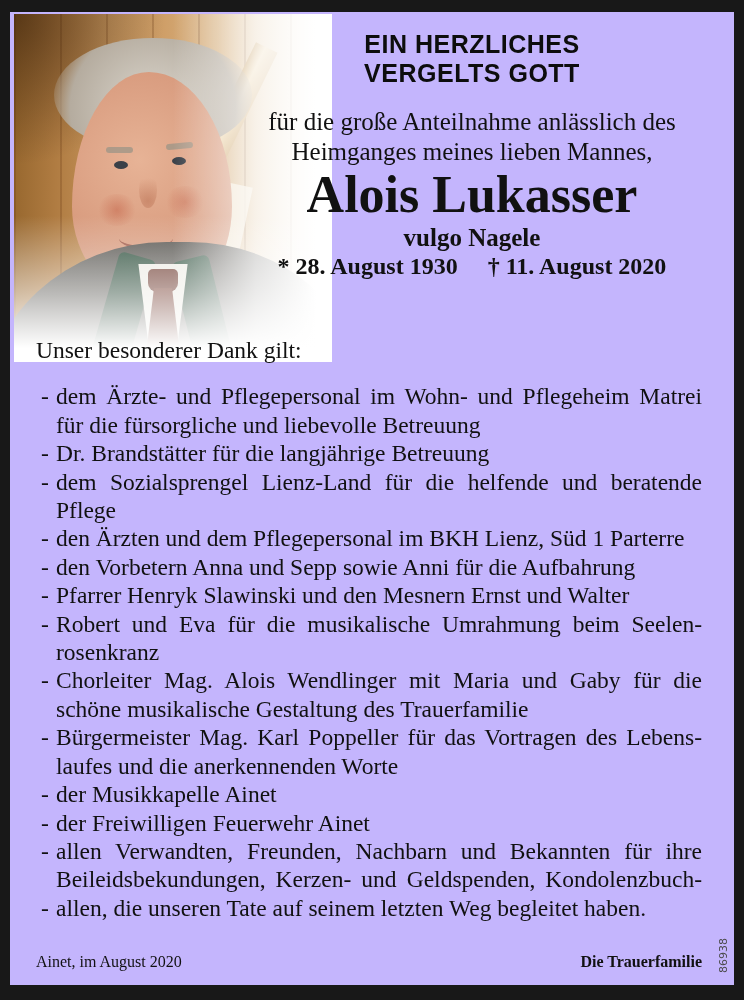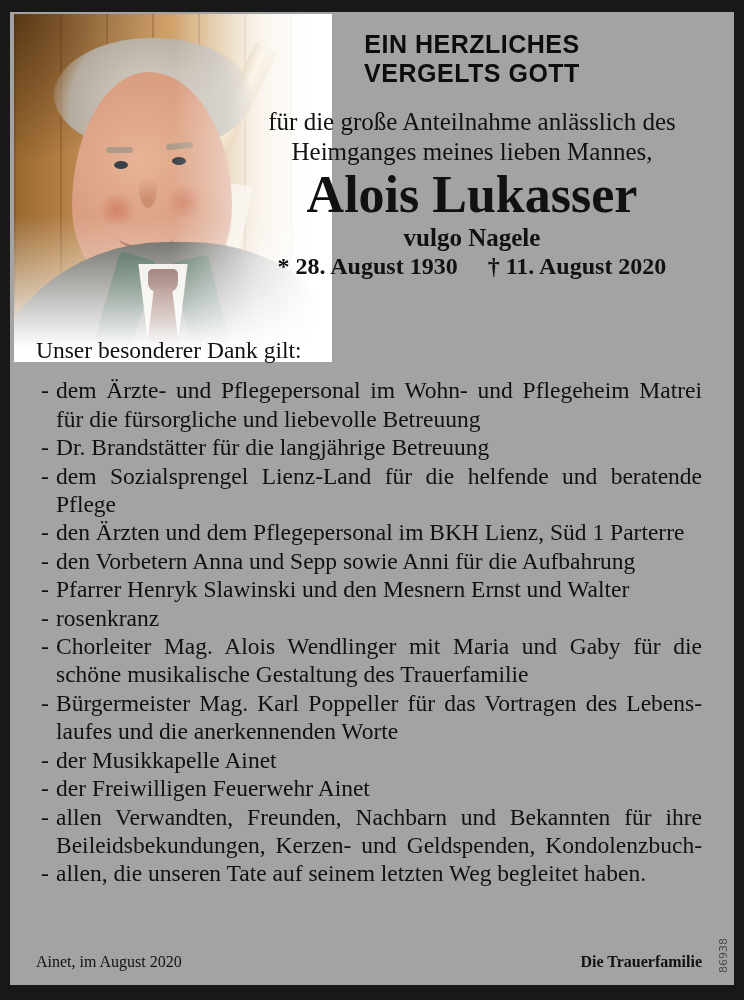--- a/index.html
+++ b/index.html
@@ -5,21 +5,21 @@
   html,body{margin:0;padding:0;}
   body{
     width:744px;height:1000px;position:relative;
     background:#181818;
     font-family:"Liberation Serif", serif;
     color:#111;
     overflow:hidden;
   }
   .page{
     position:absolute;left:10px;top:12px;width:724px;height:973px;
-    background:#a3a3a3;
+    background:#c4b5fd;
   }
 
   
   .photo{position:absolute;left:4px;top:2px;width:318px;height:348px;overflow:hidden;}
   .photo *{position:absolute;}
   .wood-bg{
     inset:0;
     background:
       radial-gradient(circle at 0% 0%, rgba(46,24,6,.6), rgba(46,24,6,0) 32%),
       repeating-linear-gradient(90deg, rgba(90,45,12,.22) 0 2px, rgba(0,0,0,0) 2px 46px),
@@ -82,21 +82,21 @@
     font-size:25px;line-height:29px;letter-spacing:.5px;color:#0d0d0d;
   }
   .intro{margin-top:19px;font-size:25px;line-height:30px;}
   .name{font-weight:700;font-size:52px;line-height:56px;}
   .vulgo{margin-top:1px;font-weight:700;font-size:25px;line-height:28px;}
   .dates{font-weight:700;font-size:24px;line-height:28px;}
   .dates .birth{margin-right:30px;}
 
   
   .thanks{position:absolute;left:26px;top:324px;width:666px;font-size:23.5px;line-height:28.4px;}
-  .thanks-intro{margin-bottom:12px;}
+  .thanks-intro{margin-bottom:18px;}
   .item{position:relative;padding-left:20px;}
   .dash{position:absolute;left:5px;top:0;}
   .line{text-align:left;}
   .line.just{text-align:justify;text-align-last:justify;}
 
   
   .footer{
     position:absolute;left:26px;top:936px;width:666px;
     display:flex;justify-content:space-between;align-items:baseline;
     font-size:16px;line-height:28px;
@@ -178,20 +178,21 @@
         <div class="item">
           <span class="dash">-</span>
           <div class="line">den Vorbetern Anna und Sepp sowie Anni für die Aufbahrung</div>
         </div>
         <div class="item">
           <span class="dash">-</span>
           <div class="line">Pfarrer Henryk Slawinski und den Mesnern Ernst und Walter</div>
         </div>
         <div class="item">
           <span class="dash">-</span>
+          <div class="line just">Robert und Eva für die musikalische Umrahmung beim Seelen-</div>
           <div class="line">rosenkranz</div>
         </div>
         <div class="item">
           <span class="dash">-</span>
           <div class="line just">Chorleiter Mag. Alois Wendlinger mit Maria und Gaby für die</div>
           <div class="line">schöne musikalische Gestaltung des Trauerfamilie</div>
         </div>
         <div class="item">
           <span class="dash">-</span>
           <div class="line just">Bürgermeister Mag. Karl Poppeller für das Vortragen des Lebens-</div>

